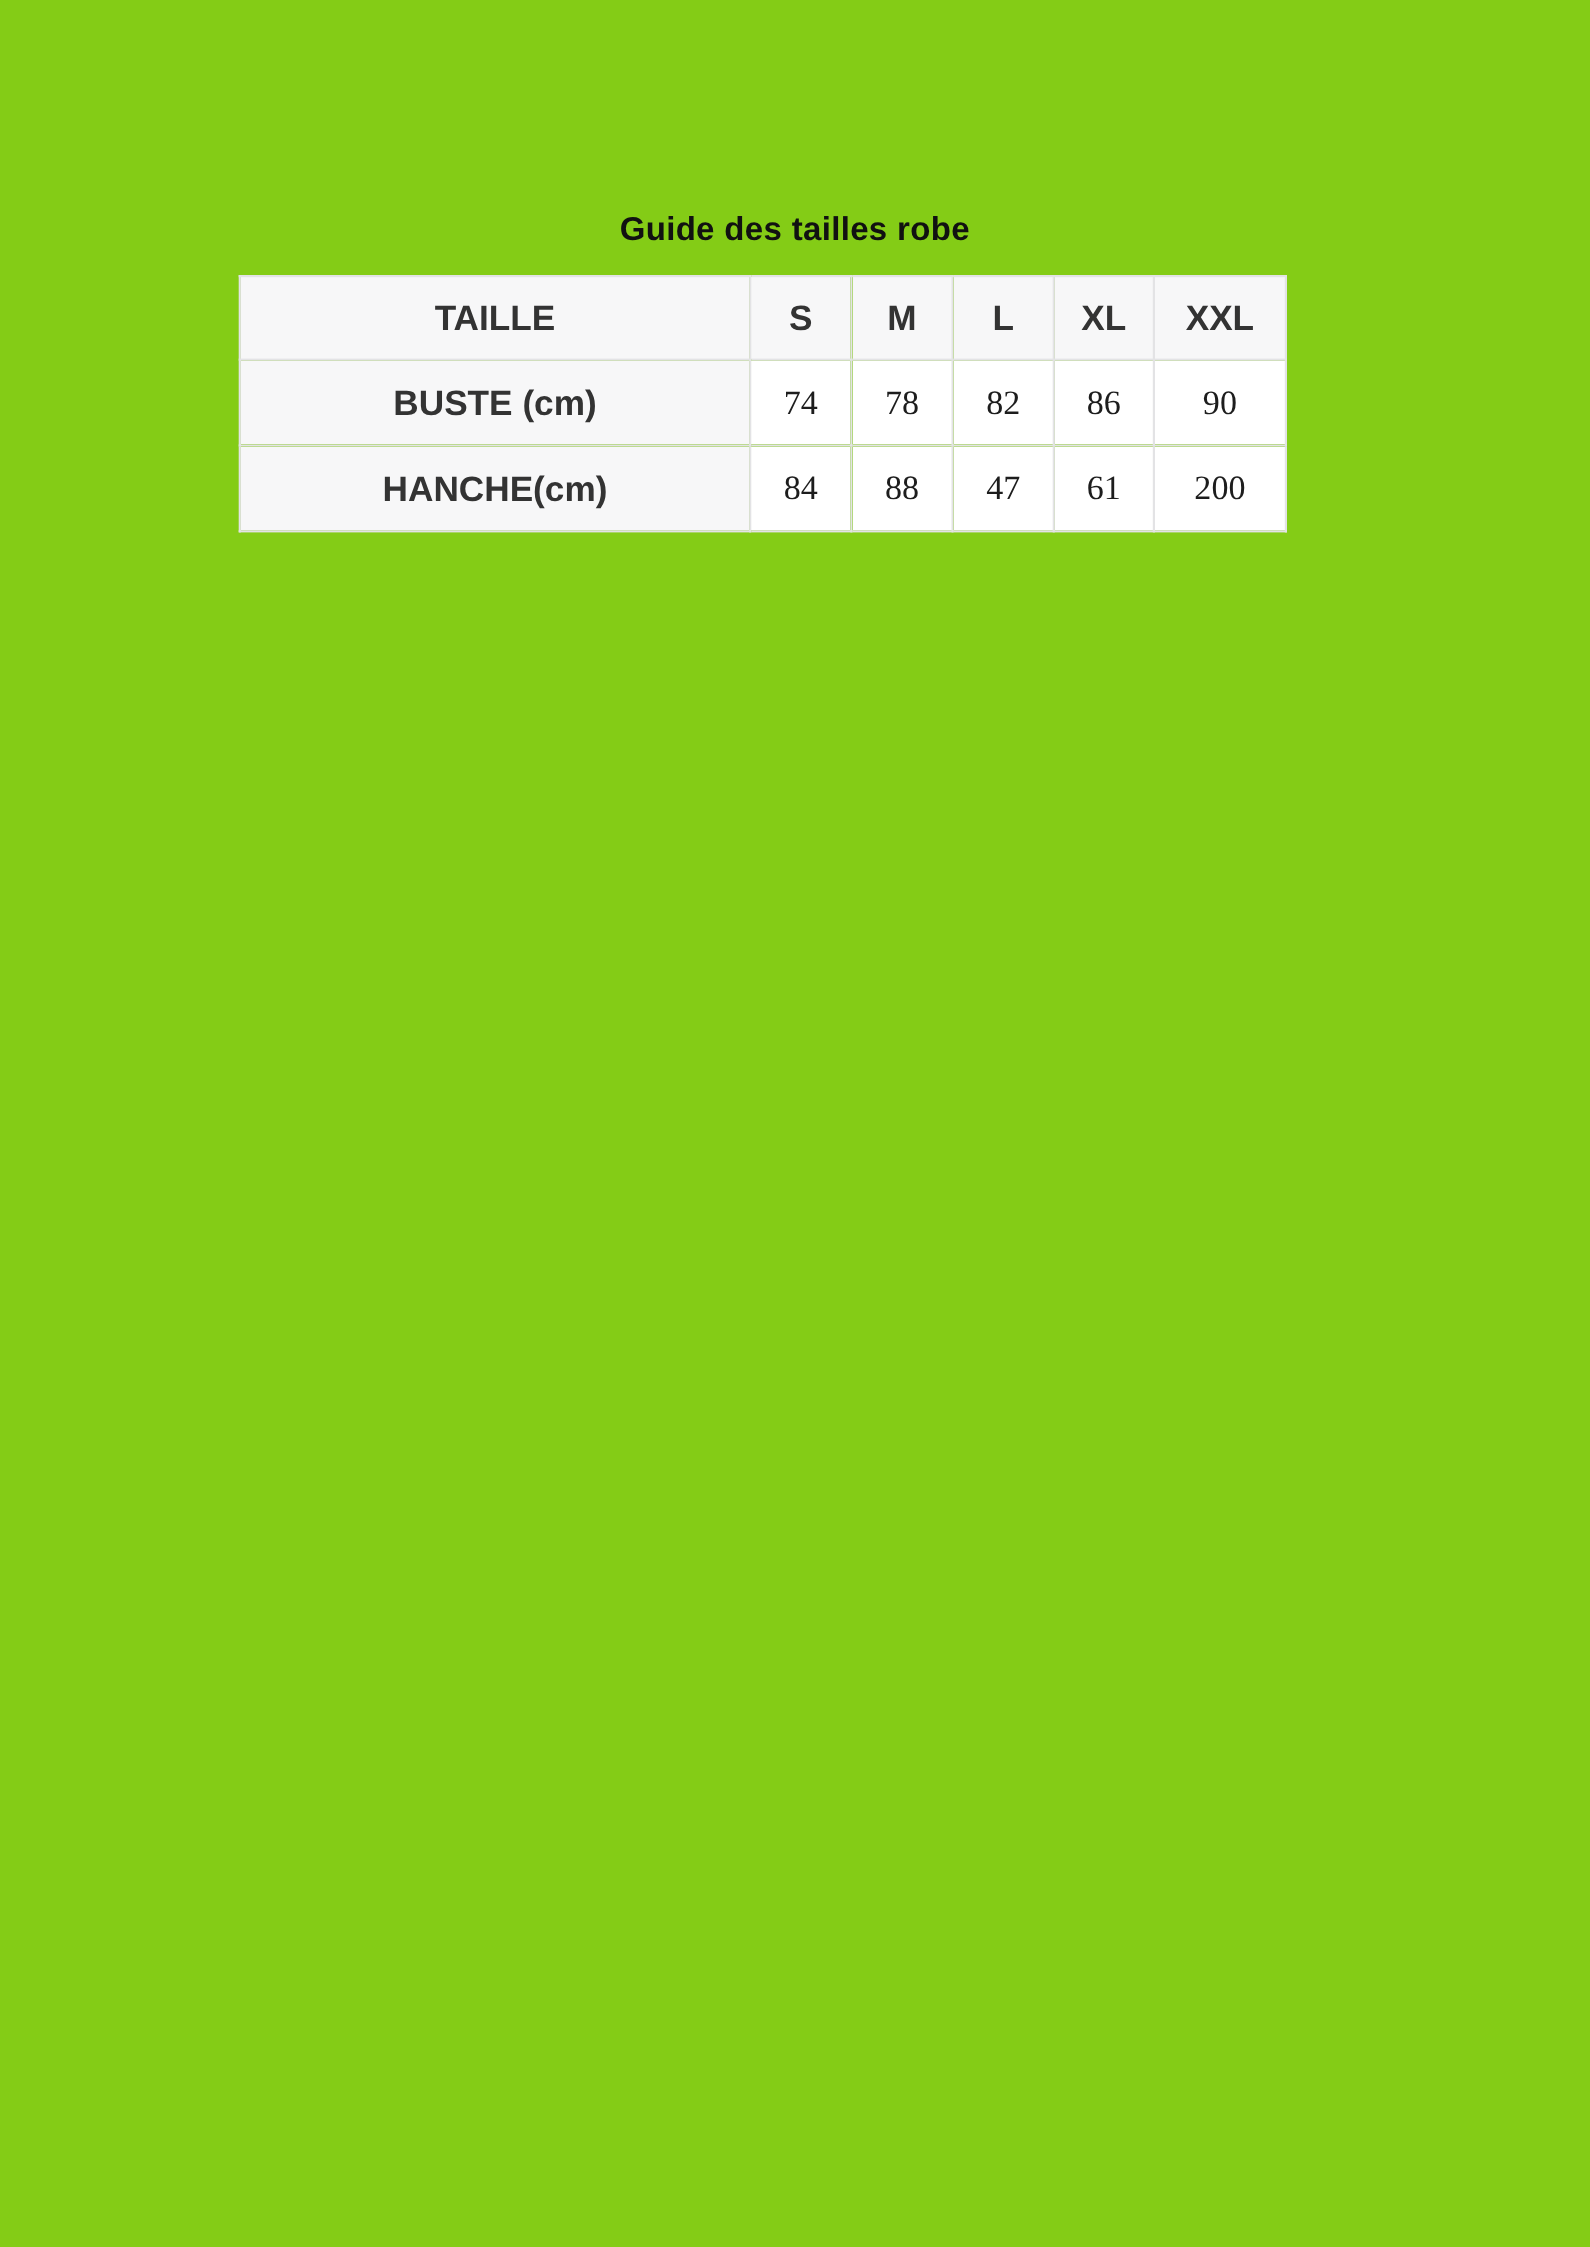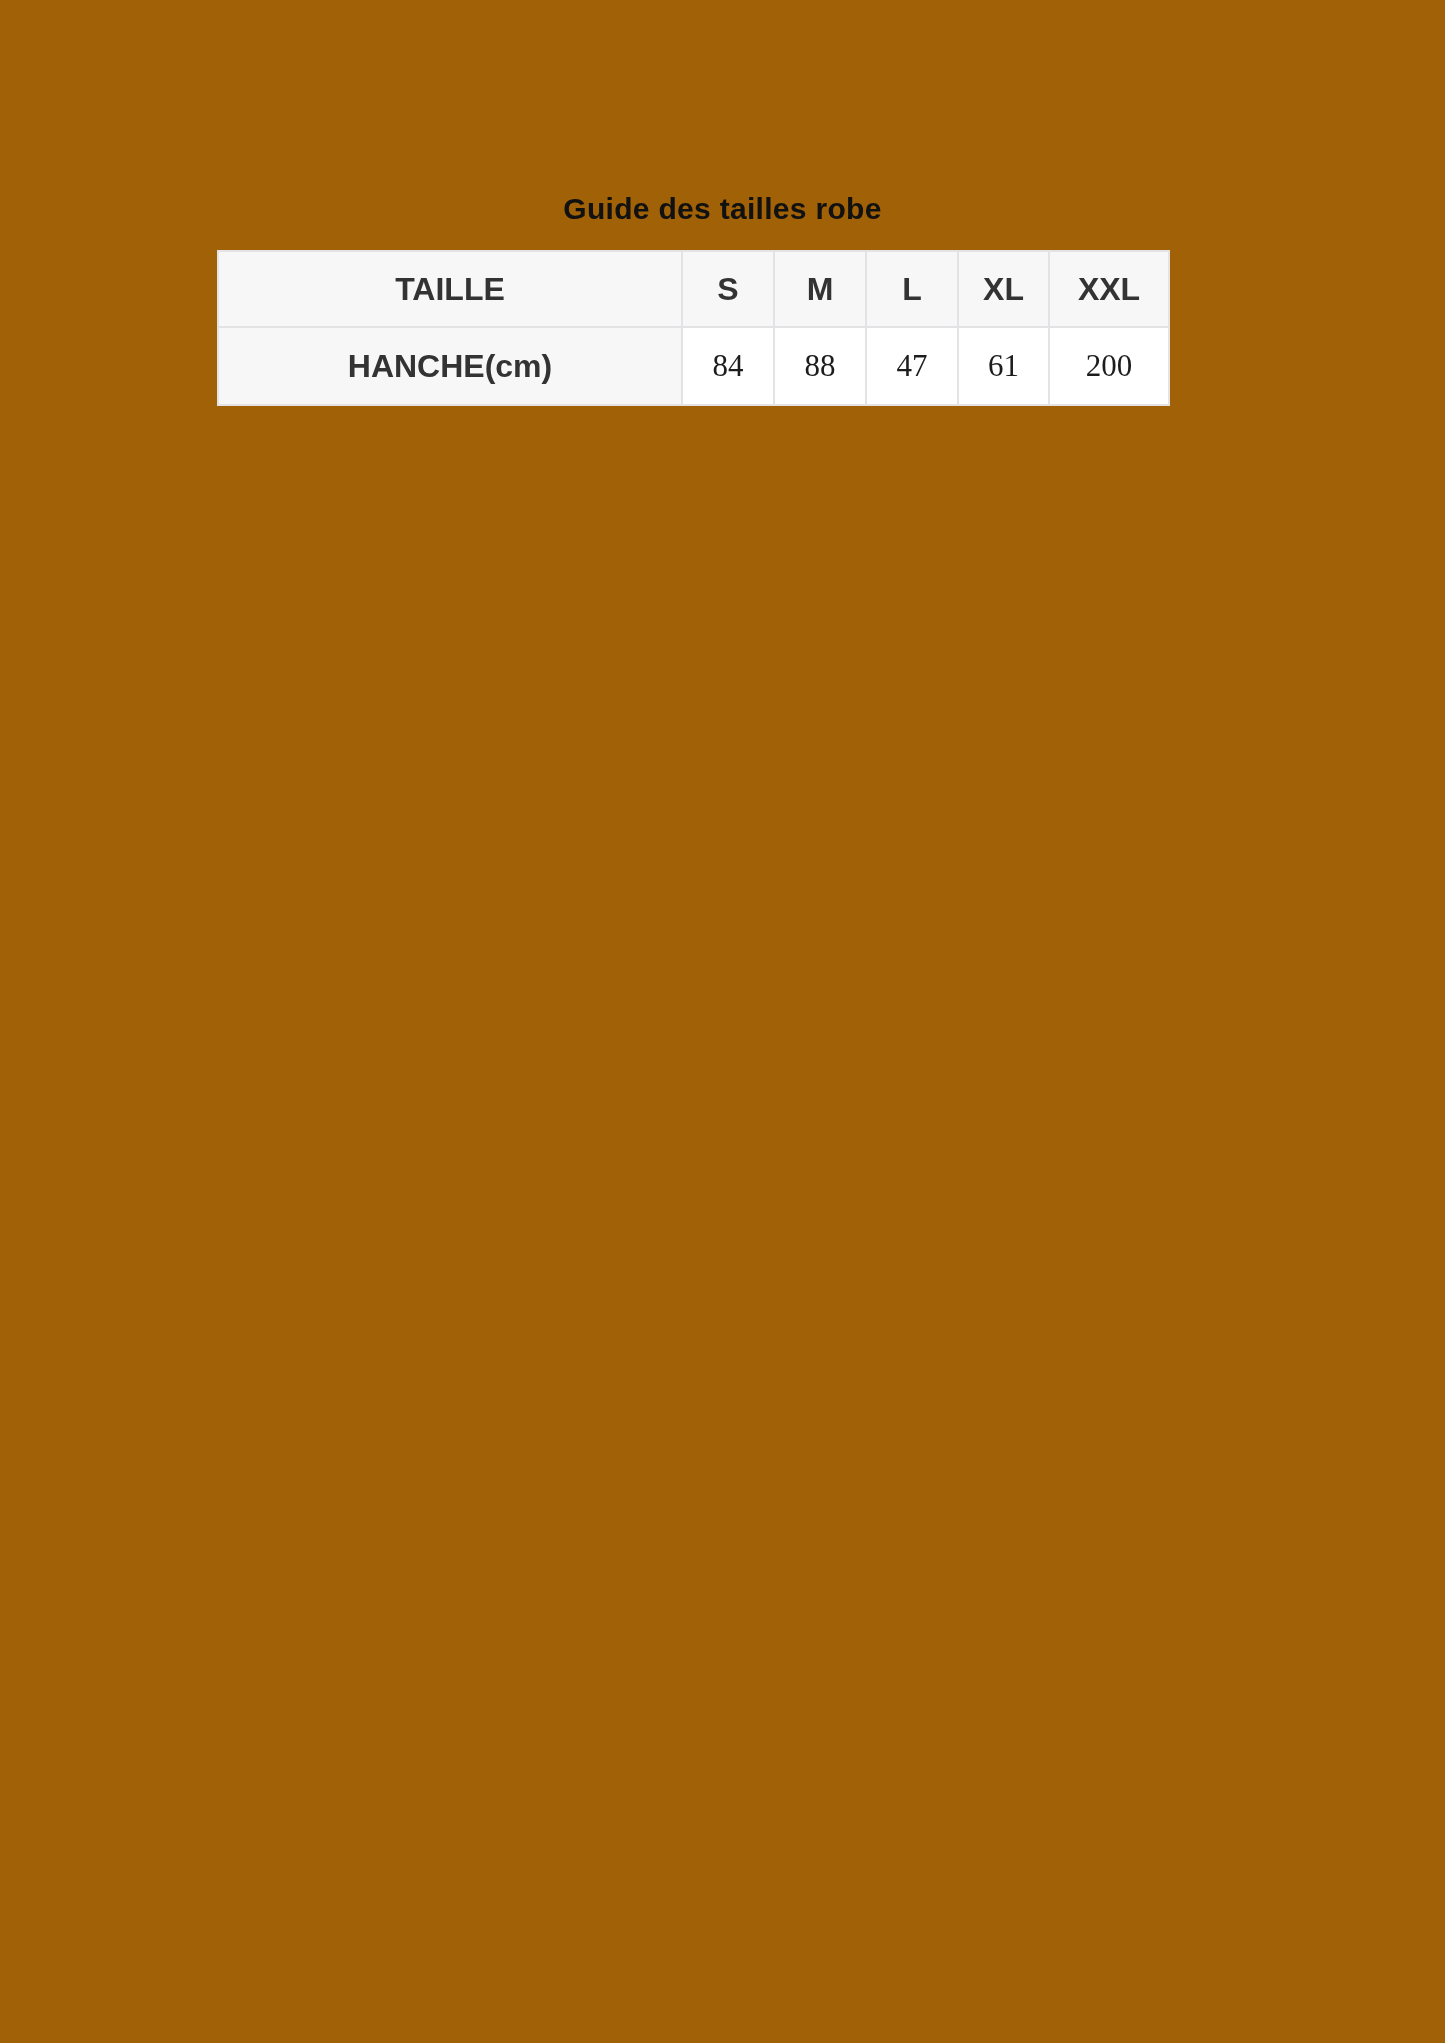--- a/index.html
+++ b/index.html
@@ -4,21 +4,21 @@
 <style>
   html, body {
     margin: 0;
     padding: 0;
     background: #ffffff;
   }
   .page {
     position: relative;
     width: 1445px;
     height: 2043px;
-    background: #a16207;
+    background: #84cc16;
     overflow: hidden;
     font-family: "Liberation Sans", sans-serif;
   }
   .title {
     position: absolute;
     top: 192px;
     left: 0;
     right: 0;
     margin: 0;
     text-align: center;
@@ -91,20 +91,28 @@
         <th class="hdr-cell">TAILLE</th>
         <th class="hdr-cell">S</th>
         <th class="hdr-cell">M</th>
         <th class="hdr-cell">L</th>
         <th class="hdr-cell">XL</th>
         <th class="hdr-cell">XXL</th>
       </tr>
     </thead>
     <tbody>
       <tr>
+        <td class="label-cell">BUSTE (cm)</td>
+        <td class="value-cell">74</td>
+        <td class="value-cell">78</td>
+        <td class="value-cell">82</td>
+        <td class="value-cell">86</td>
+        <td class="value-cell">90</td>
+      </tr>
+      <tr>
         <td class="label-cell">HANCHE(cm)</td>
         <td class="value-cell">84</td>
         <td class="value-cell">88</td>
         <td class="value-cell">47</td>
         <td class="value-cell">61</td>
         <td class="value-cell">200</td>
       </tr>
     </tbody>
   </table>
 

